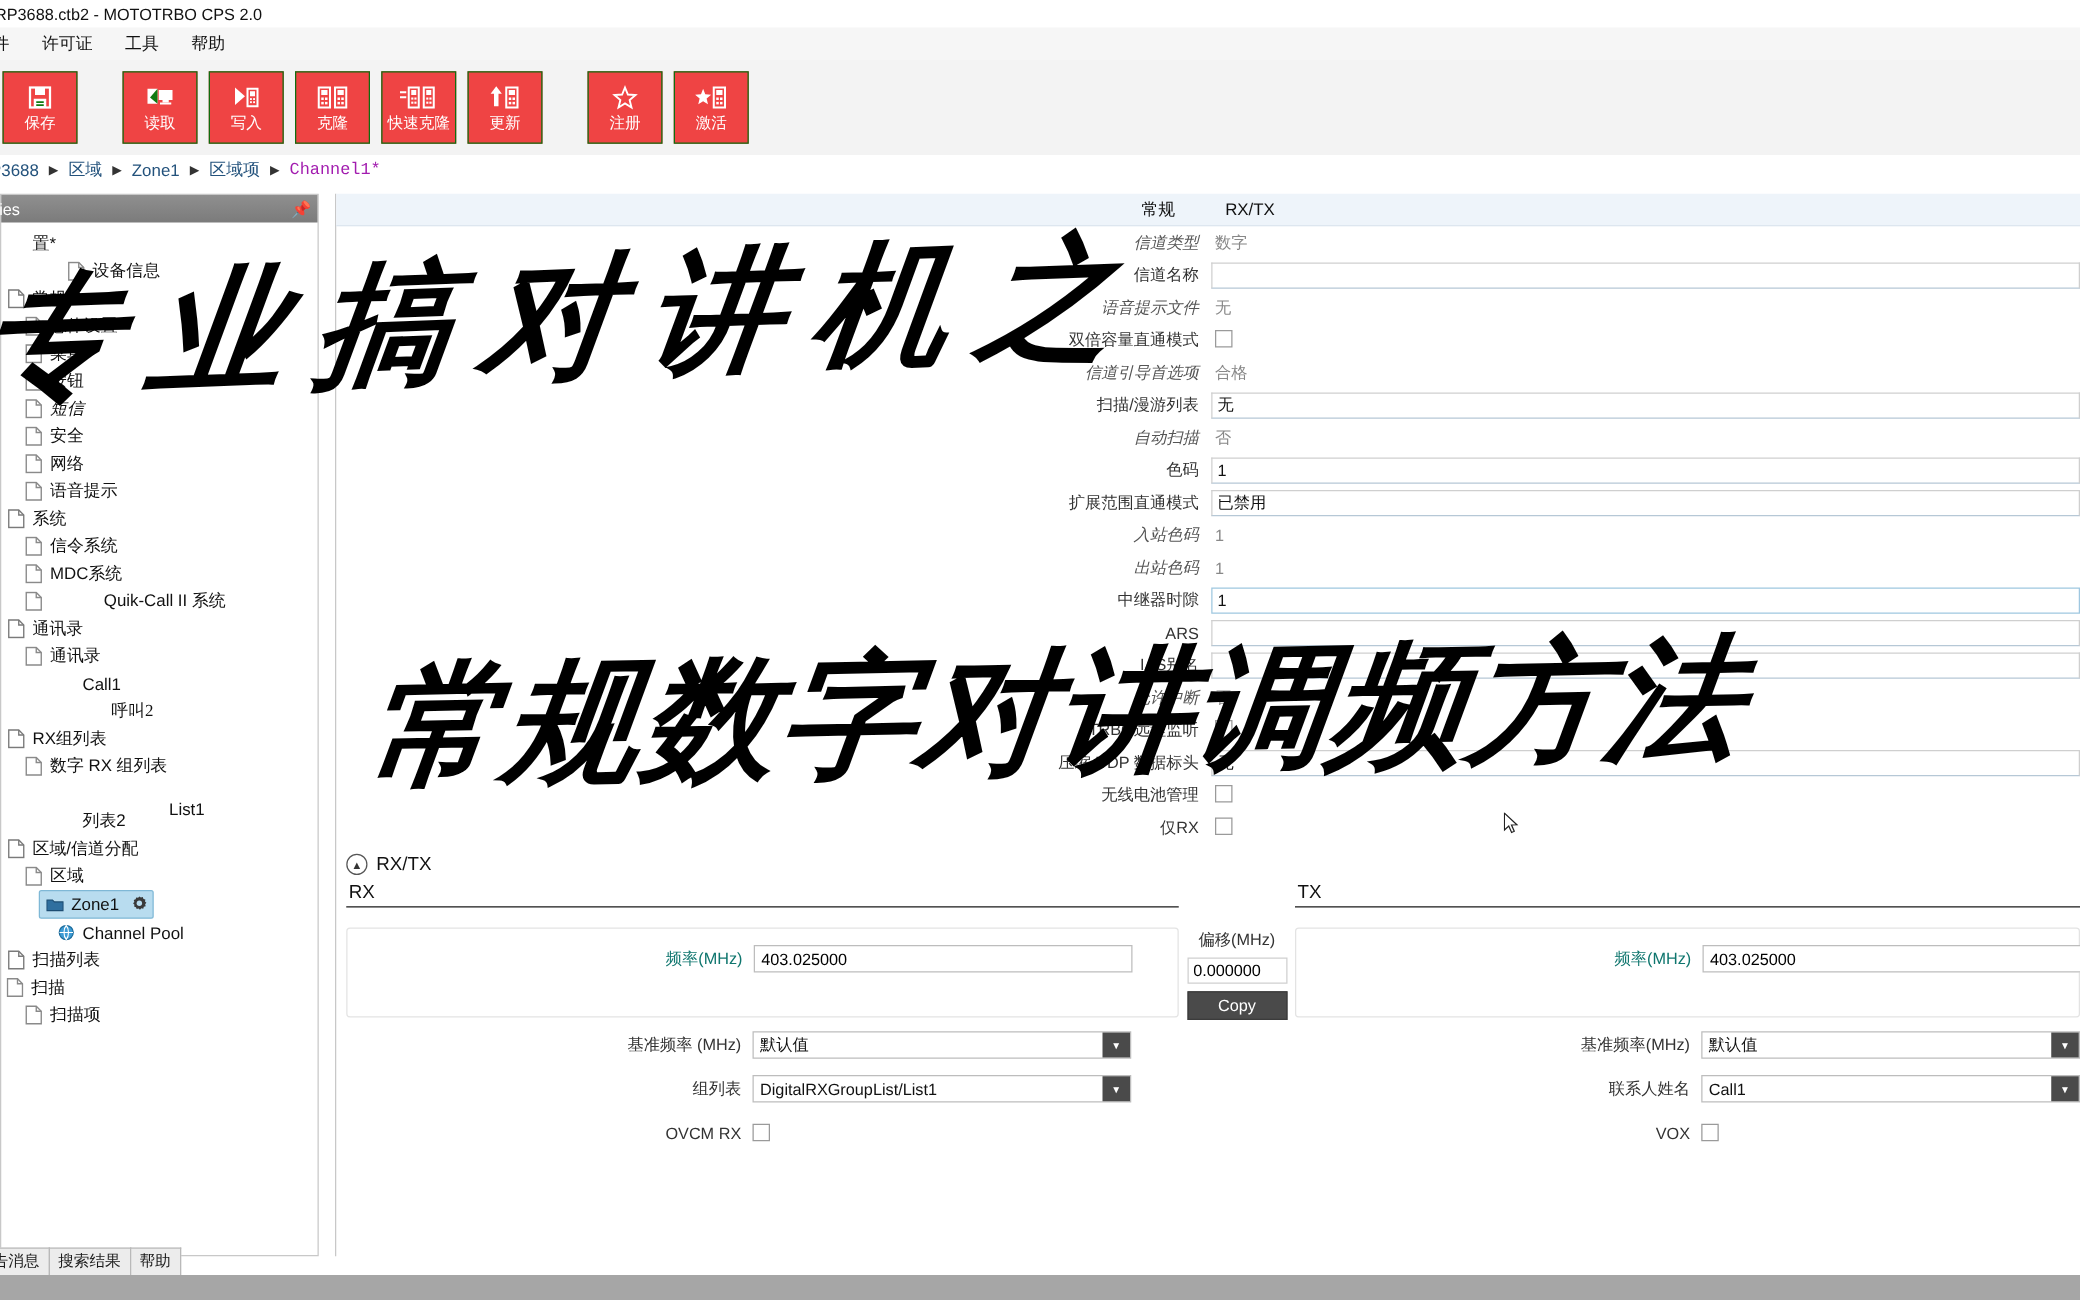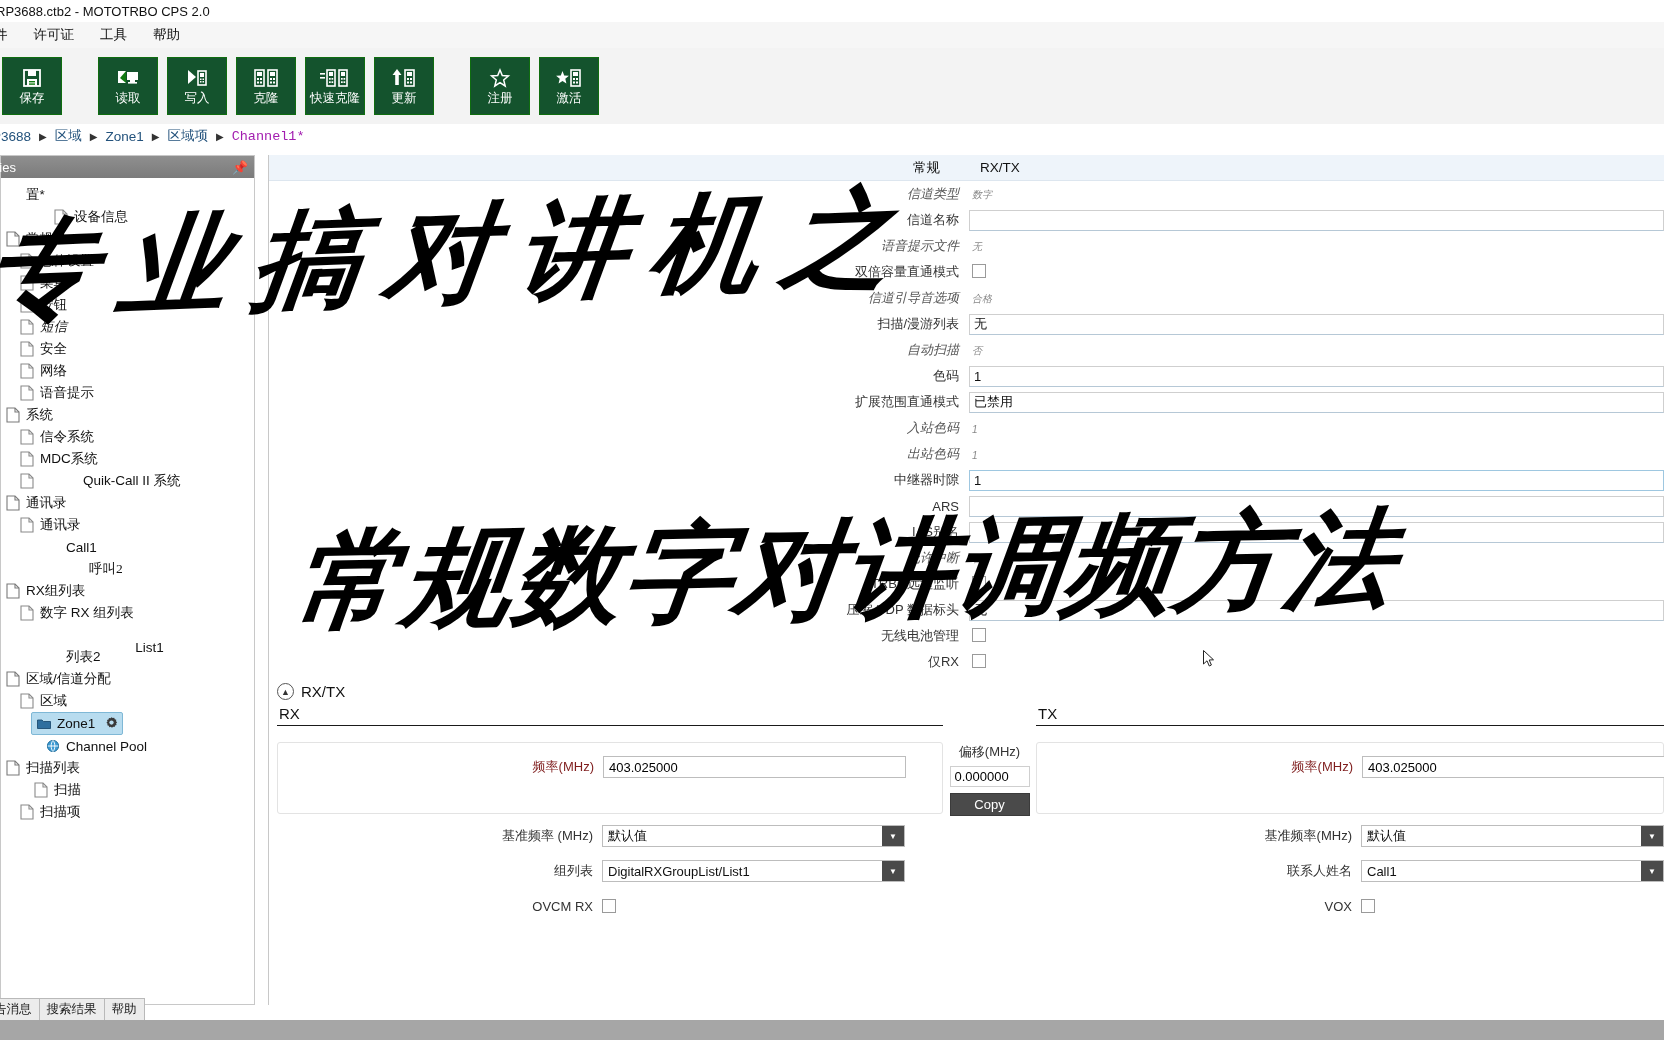--- a/index.html
+++ b/index.html
@@ -15,21 +15,21 @@
   .titlebar .t{ font-size:13px; color:#111; margin-left:-4px; white-space:nowrap;}
   
   .menubar{ height:26px; background:#f6f6f6; display:flex; align-items:center; gap:0; padding-left:0;}
   .menubar .mi{ padding:3px 13px; font-size:13.5px; color:#111; cursor:default; white-space:nowrap;}
   .menubar .mi:first-child{ padding-left:0; margin-left:-6px;}
   
   .toolbar{ height:76px; background:#f3f3f3; display:flex; align-items:center; padding-left:0; position:relative;}
   .tgroup{ display:flex; align-items:center; gap:9px; }
   .tsep{ width:34px; }
   .tbtn{
-    width:60px; height:58px; background:#14532d; color:#fff;
+    width:60px; height:58px; background:#ef4444; color:#fff;
     display:flex; flex-direction:column; align-items:center; justify-content:center;
     gap:3px; cursor:pointer; border:1px solid #0f6d0f;
   }
   .tbtn:first-child{ margin-left:2px;}
   .tbtn .lbl{ font-size:12.5px; line-height:1;}
   .tbtn svg{ display:block; }
   
   .crumbs{ height:24px; background:#fff; display:flex; align-items:center; gap:0; font-size:13.5px;}
   .crumbs .c{ color:#23527c; white-space:nowrap; cursor:pointer;}
   .crumbs .c.plain{ color:#a21caf; cursor:default;font-family:Liberation Mono, monospace;}
@@ -64,41 +64,41 @@
   .tabstrip{ height:26px; background:#eef4fa; display:flex; align-items:center; justify-content:center; gap:28px; border-bottom:1px solid #dde6ef;}
   .tabstrip .tb{ font-size:13.5px; color:#111; cursor:pointer; padding:2px 6px;}
   .genform{ position:relative; height:505px; }
   .frow{ height:26px; display:flex; align-items:center; }
   .frow .flbl{
     width:700px; text-align:right; padding-right:10px;
     font-size:13px; color:#333; white-space:nowrap;
   }
   .frow.ro .flbl{ font-style:italic; color:#555; }
   .frow .fval{ flex:1; }
-  .ro-txt{ font-style:italic; color:#888; font-size:10px; padding-left:3px;}
+  .ro-txt{ color:#888; font-size:13px; padding-left:3px;}
   .inp{
     height:21px; width:100%; border:1px solid #cfcfcf; border-bottom:1px solid #b6c8d6;
     background:#fff; font-size:13px; color:#111; padding:1px 4px; outline:none;
     font-family:"Liberation Sans","DejaVu Sans",sans-serif;
   }
   .inp.focus{ border:1px solid #9ec7e0; }
   .cbx{ width:14px; height:14px; border:1px solid #9a9a9a; background:#fff; display:inline-block;}
   
   .rxtxsec{ position:absolute; left:0; right:0; top:525px; bottom:0;}
   .rxtxhdr{ display:flex; align-items:center; gap:7px; padding:3px 0 3px 8px; font-size:15px; color:#111;}
   .circ{ width:17px; height:17px; border:1.5px solid #555; border-radius:50%; display:inline-flex; align-items:center; justify-content:center; font-size:9px; color:#333;}
   .cols{ display:flex; position:relative; }
   .col{ position:relative; }
   .colrx{ width:760px; padding-left:8px;}
   .colmid{ width:105px; padding-top:40px; text-align:center;}
   .coltx{ flex:1; padding-left:0px;}
   .colhdr{ font-size:15px; color:#111; padding:2px 0 3px 2px; border-bottom:1.6px solid #1a1a1a;}
   .groupbox{ border:1px solid #e3e3e3; border-radius:3px; margin-top:16px; height:72px; position:relative;}
   .gb-row{ display:flex; align-items:center; height:26px; margin-top:11px;}
-  .gb-row .gl{ width:325px; text-align:right; padding-right:9px; font-size:13px; color:#7f1d1d;}
+  .gb-row .gl{ width:325px; text-align:right; padding-right:9px; font-size:13px; color:#0f766e;}
   .gb-row .gi{ width:270px;}
   .offlbl{ font-size:13px; color:#333; margin-bottom:5px;}
   .offinp{ width:80px; height:21px; border:1px solid #cfcfcf; font-size:13px; padding:1px 4px; background:#fff;}
   .copybtn{
     margin-top:6px; width:80px; height:23px; background:#4a4a4a; color:#fff;
     border:1px solid #3b3b3b; font-size:13px; cursor:pointer;
     font-family:"Liberation Sans","DejaVu Sans",sans-serif;
   }
   .brow{ display:flex; align-items:center; height:26px; margin-top:9px;}
   .brow .bl{ text-align:right; padding-right:9px; font-size:13px; color:#333; white-space:nowrap;}
@@ -502,21 +502,21 @@
         </div>
         <div class="trow" style="padding-left: 4px;">
           <span class="ico">
             <svg width="14" height="16" viewBox="0 0 14 16">
               <path d="M1 1 H9 L13 5 V15 H1 Z" fill="#fff" stroke="#7a7a7a" stroke-width="1.1"></path>
               <path d="M9 1 V5 H13" fill="none" stroke="#7a7a7a" stroke-width="1.1"></path>
             </svg>
           </span>
           <span class="tx">扫描列表</span>
         </div>
-        <div class="trow" style="padding-left: 32px;">
+        <div class="trow" style="padding-left: 3px;">
           <span class="ico">
             <svg width="14" height="16" viewBox="0 0 14 16">
               <path d="M1 1 H9 L13 5 V15 H1 Z" fill="#fff" stroke="#8a8a8a" stroke-width="1.1"></path>
               <path d="M9 1 V5 H13" fill="none" stroke="#8a8a8a" stroke-width="1.1"></path>
             </svg>
           </span>
           <span class="tx">扫描</span>
         </div>
         <div class="trow" style="padding-left: 18px;">
           <span class="ico">

